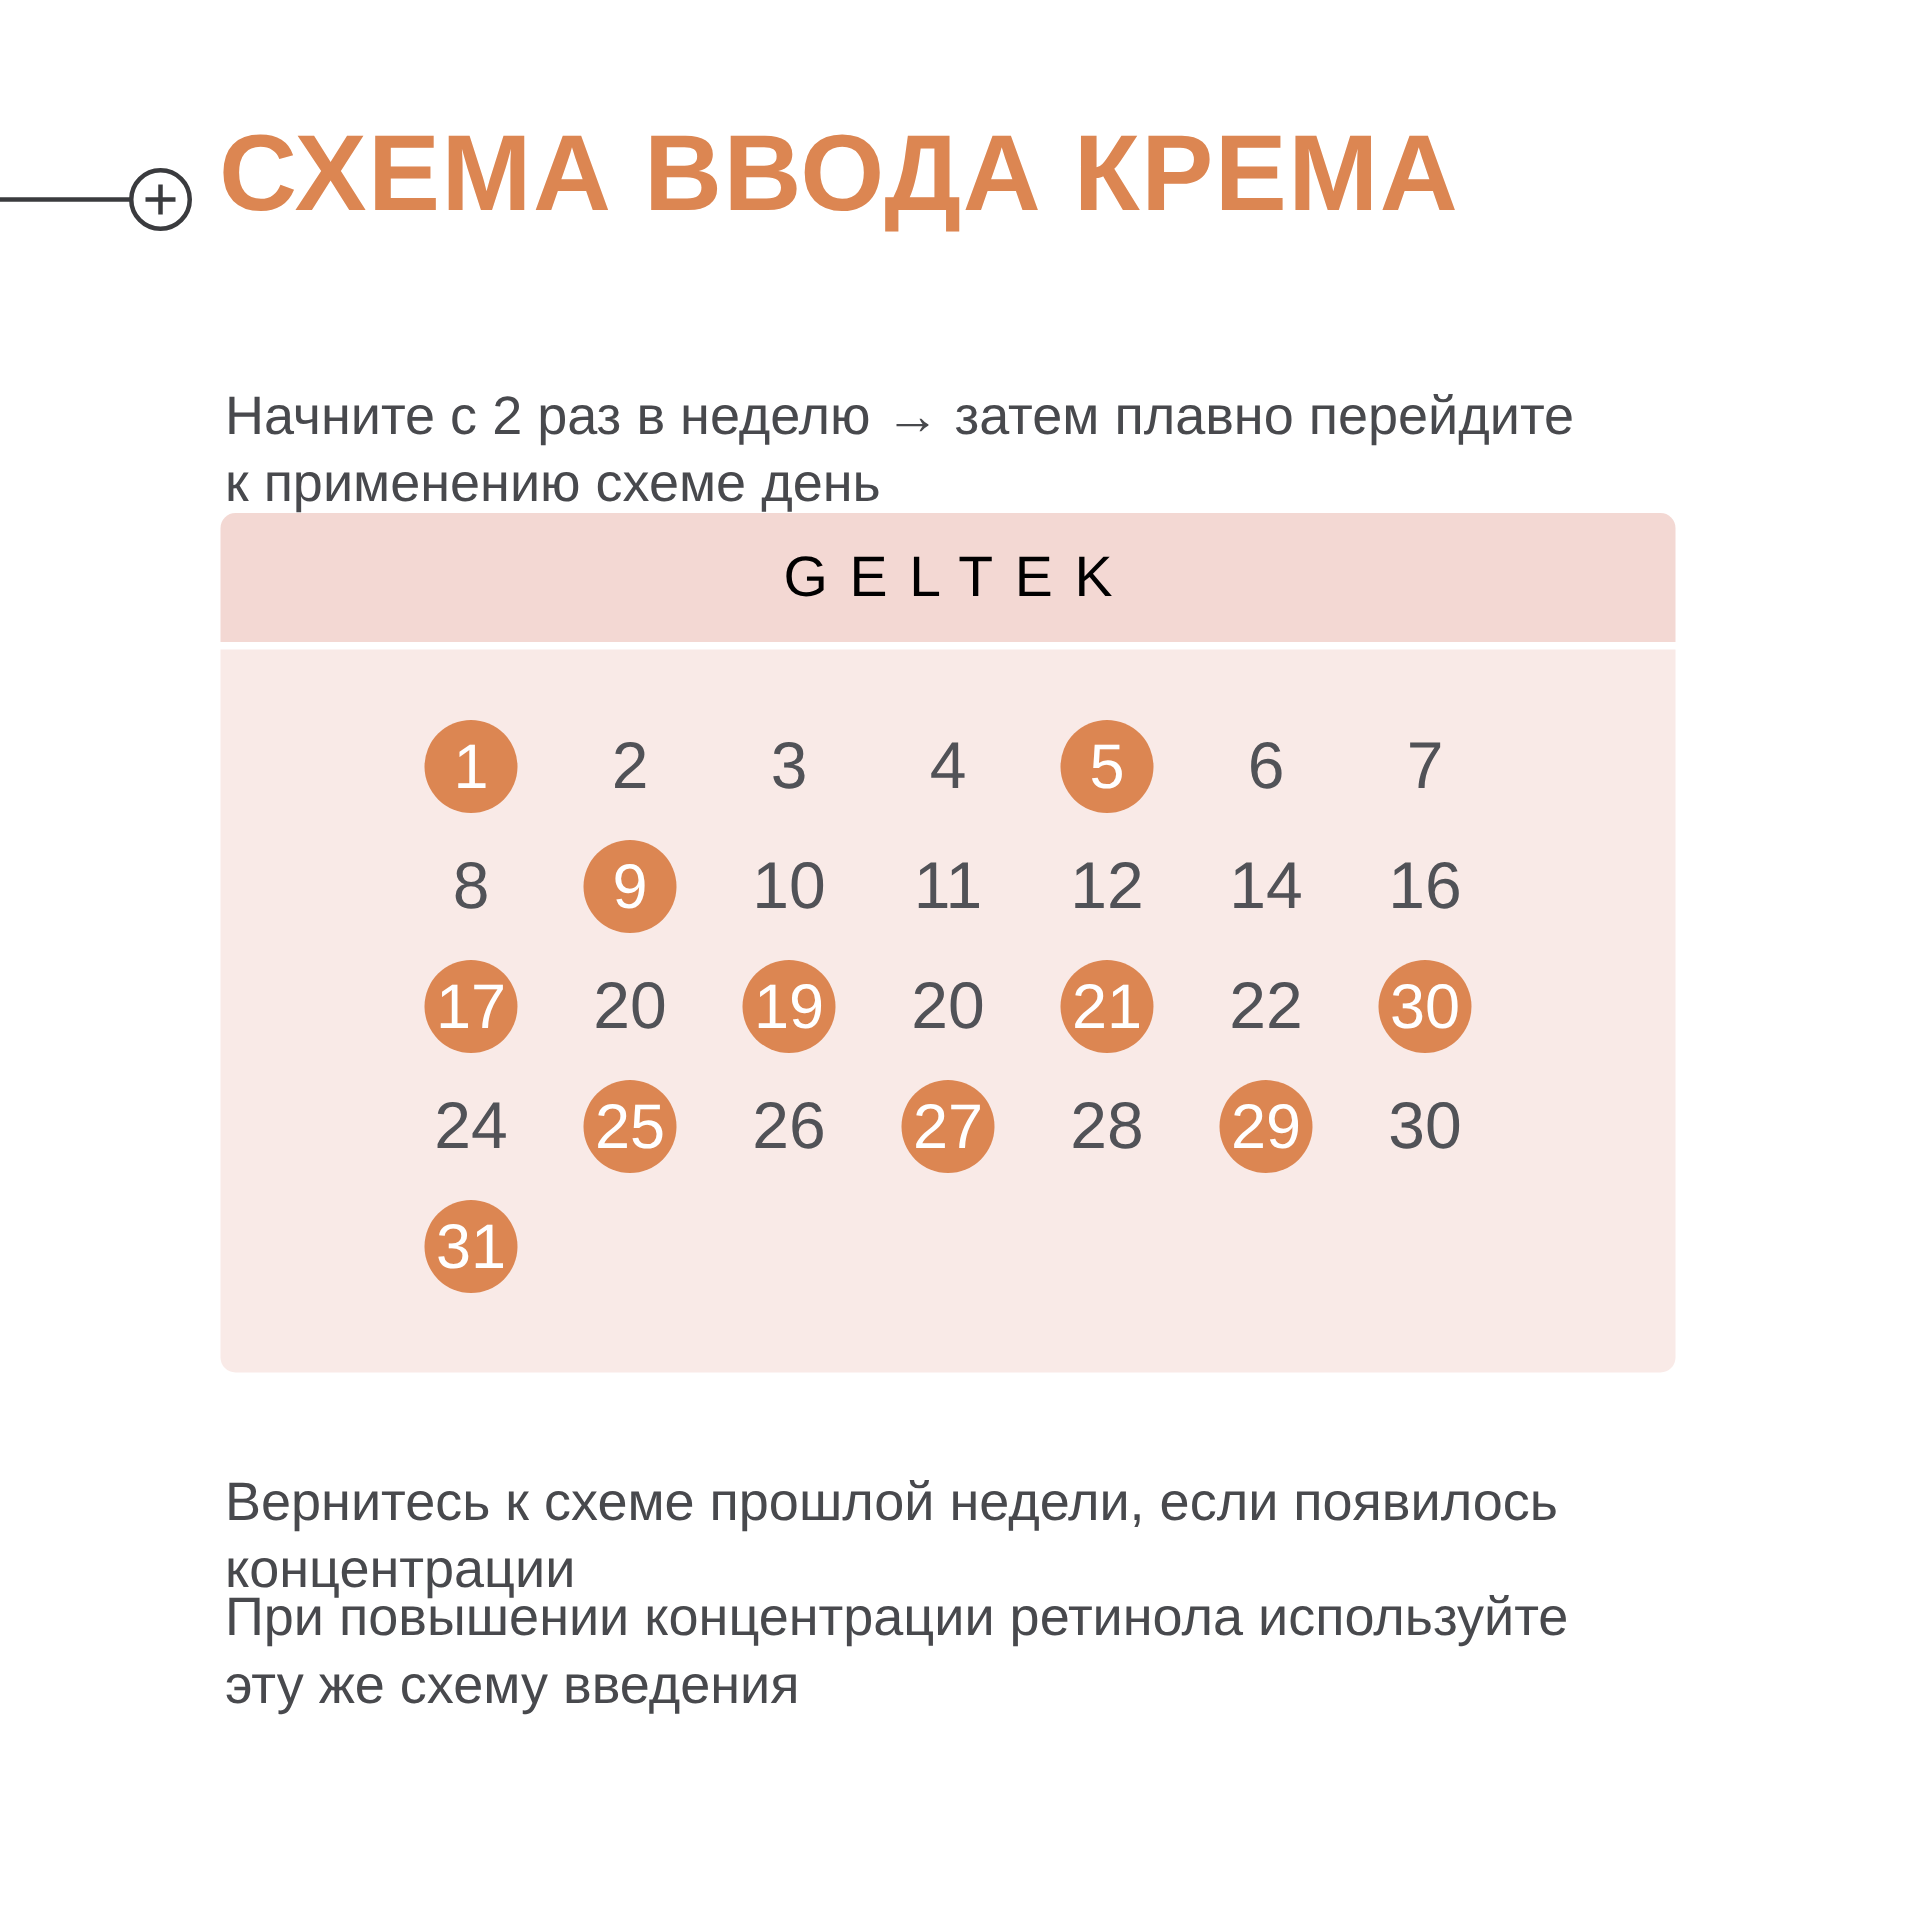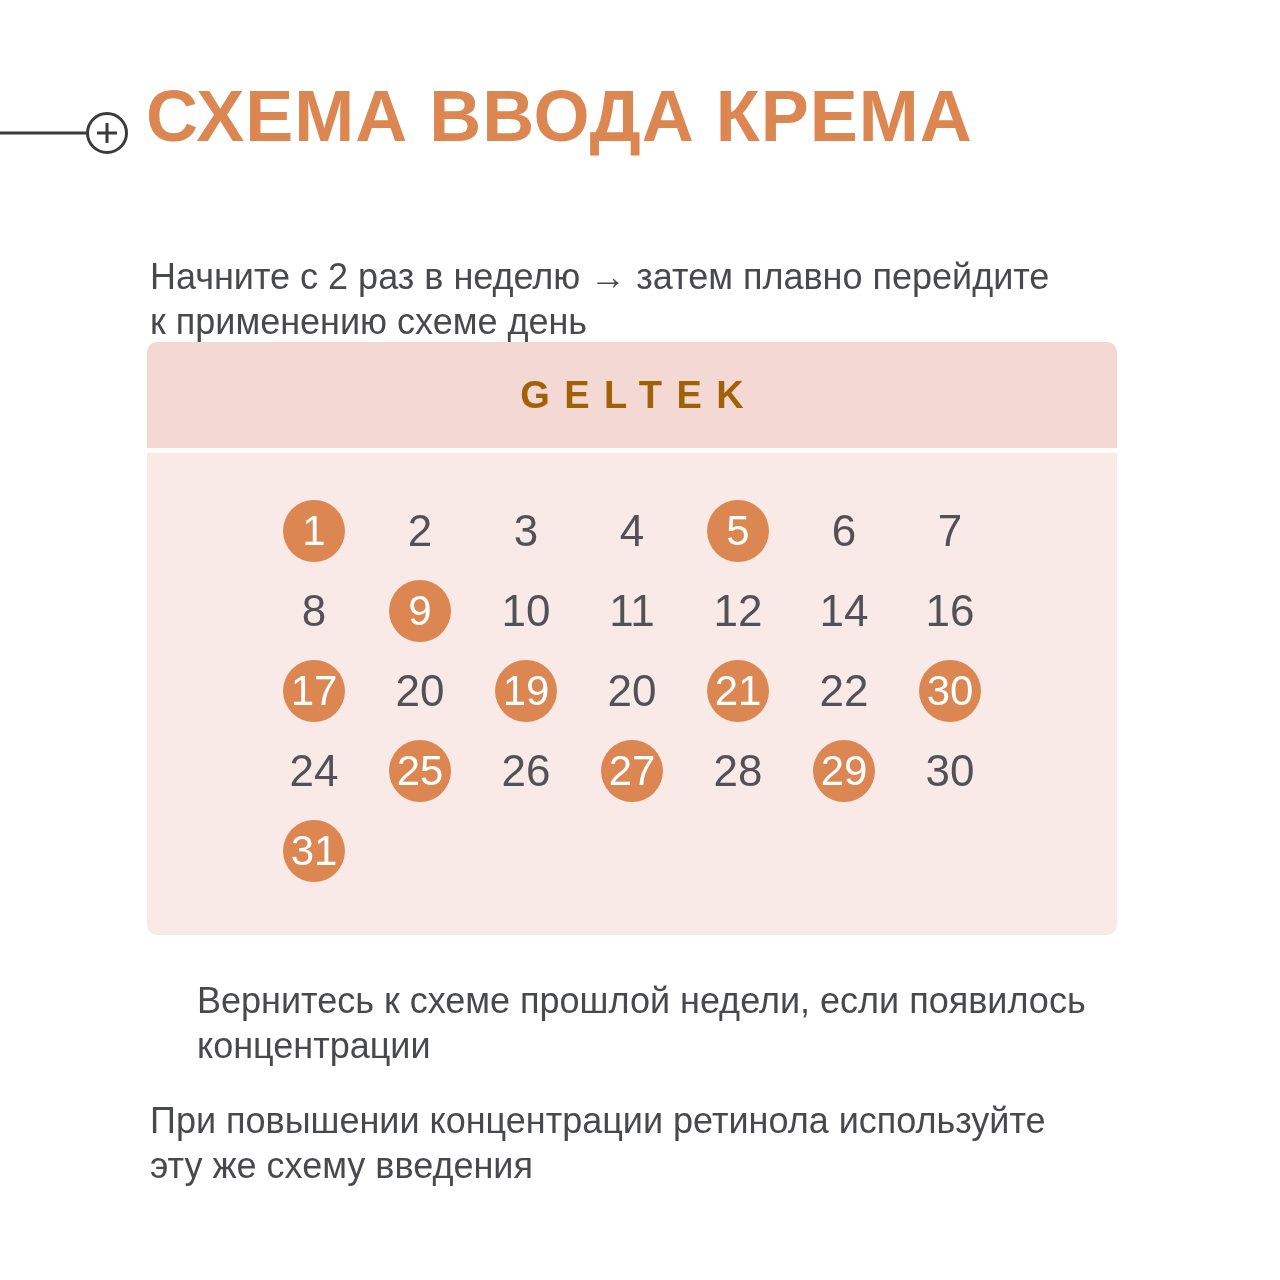--- a/index.html
+++ b/index.html
@@ -31,28 +31,28 @@
   .subtitle{
     position:absolute;left:150px;top:210px;
     font-size:36px;line-height:45px;
     color:var(--ink);
     margin-top:44px;
   }
   .card{
     position:absolute;left:147px;top:342px;width:970px;
   }
   .card-header{
-    height:106px;
+    height:86px;
     background:var(--header-pink);
     border-radius:10px 10px 0 0;
     display:flex;align-items:center;justify-content:center;
-    font-size:38px;font-weight:700;
+    font-size:38px;font-weight:400;
     letter-spacing:0.38em;
     padding-left:0.38em;
-    color:#a16207;
+    color:#000000;
     margin-bottom:5px;
   }
   .card-body{
     height:482px;
     background:var(--body-pink);
     border-radius:0 0 10px 10px;
     padding-top:38px;
     display:grid;
     grid-template-columns:repeat(7,106px);
     grid-auto-rows:80px;
@@ -74,22 +74,22 @@
     background:var(--accent);
     border-radius:50%;
     color:var(--white);
     font-size:42px;
   }
   .note{
     position:absolute;left:150px;
     font-size:36px;line-height:45px;
     color:var(--ink);
   }
-  .note--1{top:978px;margin-left:47px;}
-  .note--2{top:1098px;}
+  .note--1{top:978px;}
+  .note--2{top:1055px;}
 </style>
 </head>
 <body>
 
 <div class="page">
 
   <svg class="decor" width="132" height="60" viewBox="0 0 132 60" aria-hidden="true">
     <line x1="0" y1="30" x2="87" y2="30" stroke="#3A3B3E" stroke-width="3"></line>
     <circle cx="107" cy="30" r="19.5" fill="none" stroke="#3A3B3E" stroke-width="3"></circle>
     <line x1="97" y1="30" x2="117" y2="30" stroke="#3A3B3E" stroke-width="3"></line>

